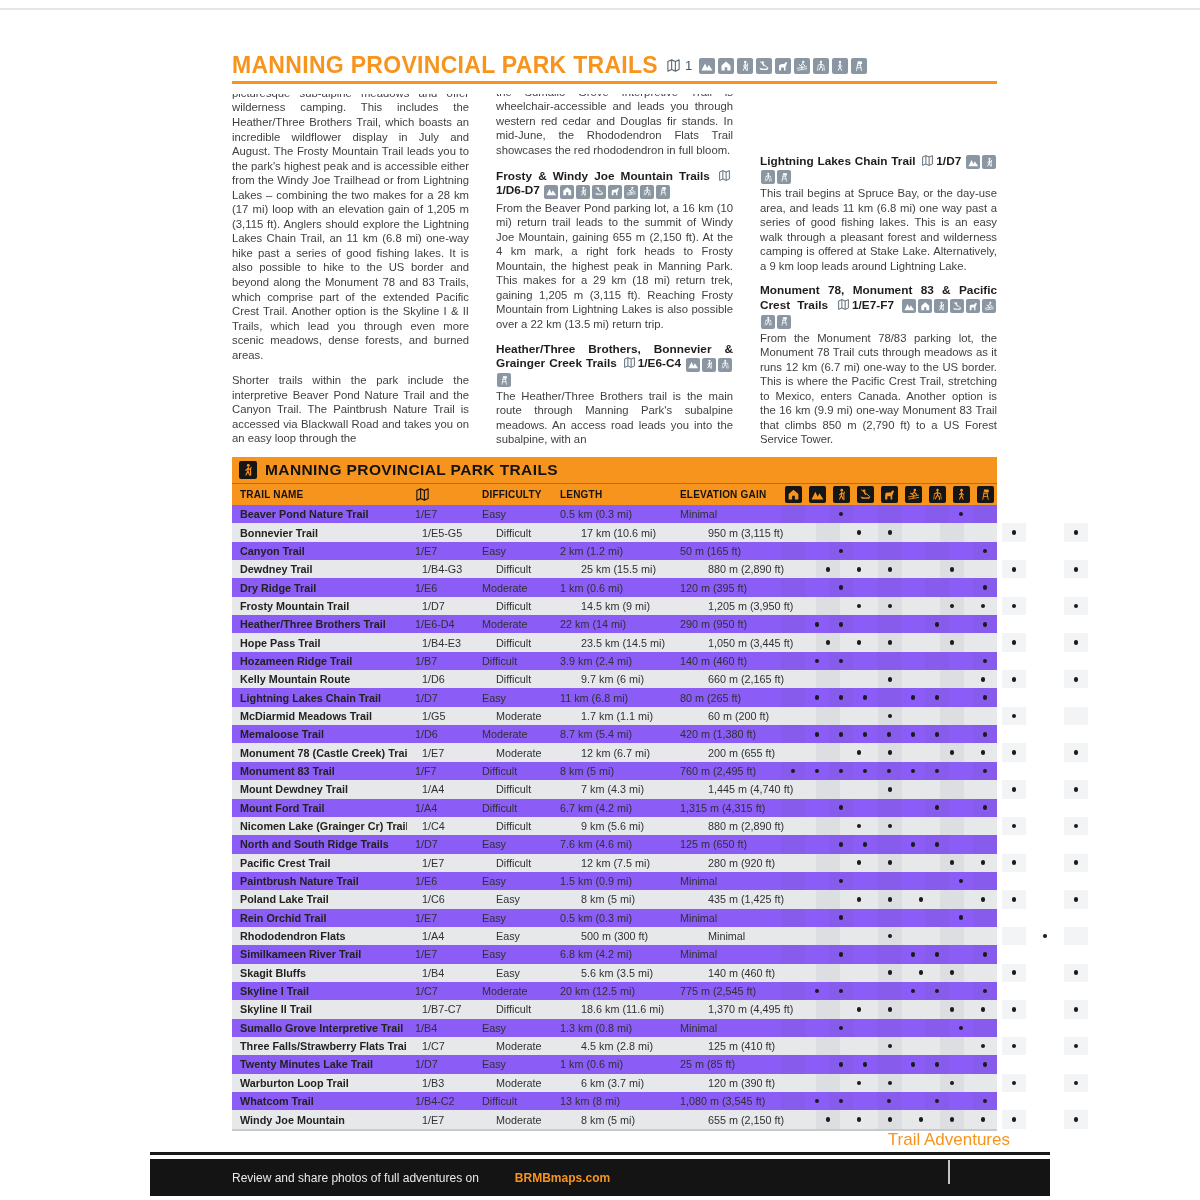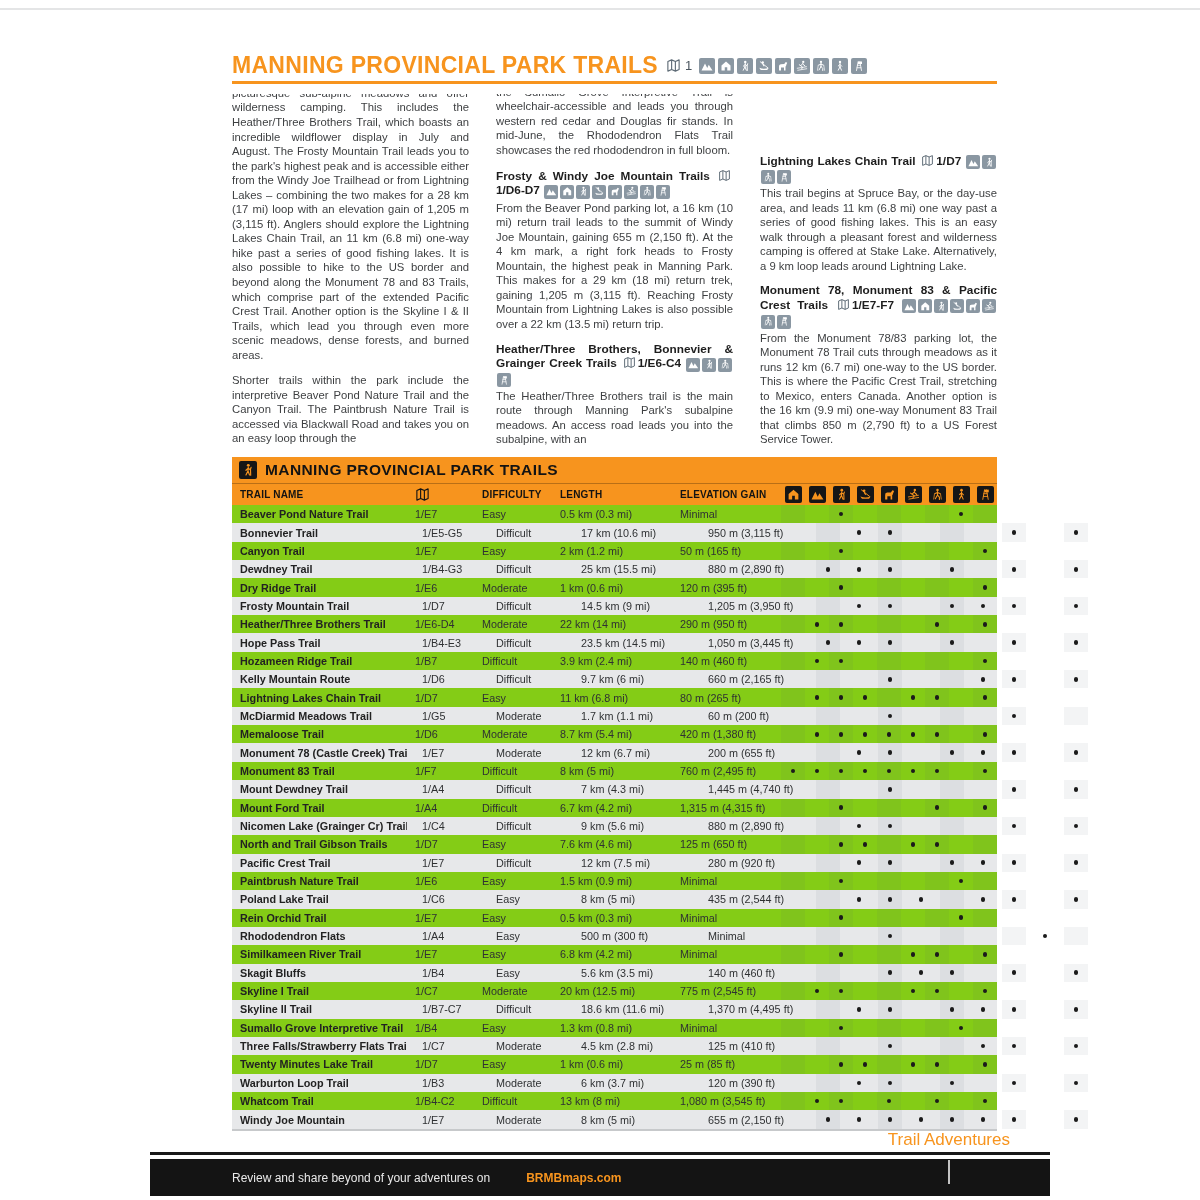--- a/index.html
+++ b/index.html
@@ -44,21 +44,21 @@
   .t-band{height:27px;background:#f7941e;display:flex;align-items:center;padding-left:7px;box-sizing:border-box;border-bottom:1px solid rgba(0,0,0,.25);}
   .t-band .ibox-blk{width:18px;height:18px;margin-right:8px;}
   .t-band .ibox-blk svg{width:14px;height:14px;}
   .t-title{font-size:15.5px;font-weight:bold;color:#131313;letter-spacing:.4px;}
   .t-grid{display:grid;grid-template-columns:175px 67px 78px 120px 109px repeat(9,24px);align-items:center;}
   .t-hdrrow{height:21px;background:#f7941e;}
   .t-hdrrow .t-cell{font-size:10px;font-weight:bold;color:#131313;letter-spacing:.2px;}
   .t-cell{padding-left:8px;white-space:nowrap;overflow:hidden;}
   .t-icon-cell{display:flex;align-items:center;justify-content:center;height:100%;padding:0;}
   .t-row{height:18.35px;font-size:10.8px;color:#2f3133;}
-  .t-row.odd{background:#84cc16;}
+  .t-row.odd{background:#8b5cf6;}
   .t-row.even{background:#e7e8ea;gap:7px;}
   .t-name{font-weight:bold;color:#222;}
   .col-tint{background:rgba(88,100,110,.07);}
   .dot{width:4.6px;height:4.6px;border-radius:50%;background:#1b1b1b;}
   .t-bottom{height:2px;background:#c7c9cb;}
 
   
   .foot-line{position:absolute;left:0;top:1142px;width:900px;height:3px;background:#191919;}
   .foot-bar{position:absolute;left:0;top:1149px;width:900px;height:37px;background:#141414;display:flex;align-items:center;}
   .foot-left{margin-left:82px;font-size:12px;color:#e9e9e9;}
@@ -848,21 +848,21 @@
           <div class="t-icon-cell"></div>
           <div class="t-icon-cell col-tint">
             <span class="dot"></span>
           </div>
           <div class="t-icon-cell"></div>
           <div class="t-icon-cell col-tint">
             <span class="dot"></span>
           </div>
         </div>
         <div class="t-grid t-row odd">
-          <div class="t-cell t-name">North and Trail Gibson Trails</div>
+          <div class="t-cell t-name">North and South Ridge Trails</div>
           <div class="t-cell">1/D7</div>
           <div class="t-cell">Easy</div>
           <div class="t-cell">7.6 km (4.6 mi)</div>
           <div class="t-cell">125 m (650 ft)</div>
           <div class="t-icon-cell col-tint"></div>
           <div class="t-icon-cell"></div>
           <div class="t-icon-cell col-tint">
             <span class="dot"></span>
           </div>
           <div class="t-icon-cell">
@@ -924,21 +924,21 @@
           <div class="t-icon-cell">
             <span class="dot"></span>
           </div>
           <div class="t-icon-cell col-tint"></div>
         </div>
         <div class="t-grid t-row even">
           <div class="t-cell t-name">Poland Lake Trail</div>
           <div class="t-cell">1/C6</div>
           <div class="t-cell">Easy</div>
           <div class="t-cell">8 km (5 mi)</div>
-          <div class="t-cell">435 m (2,544 ft)</div>
+          <div class="t-cell">435 m (1,425 ft)</div>
           <div class="t-icon-cell col-tint"></div>
           <div class="t-icon-cell">
             <span class="dot"></span>
           </div>
           <div class="t-icon-cell col-tint">
             <span class="dot"></span>
           </div>
           <div class="t-icon-cell">
             <span class="dot"></span>
           </div>
@@ -1252,21 +1252,21 @@
             <span class="dot"></span>
           </div>
         </div>
       </div>
     <div class="t-bottom"></div>
   </div>
 
   <div class="foot-line"></div>
   <div class="foot-bar">
     <span class="foot-left">
-      <span>Review and share beyond of your adventures on</span><span class="foot-link">BRMBmaps.com</span>
+      <span>Review and share photos of full adventures on</span><span class="foot-link">BRMBmaps.com</span>
     </span>
     <span class="foot-right">
       <span class="foot-sect">Trail Adventures</span>
       <span class="foot-div"></span>
       <span class="foot-num">154</span>
     </span>
   </div>
 
 </div>
 

